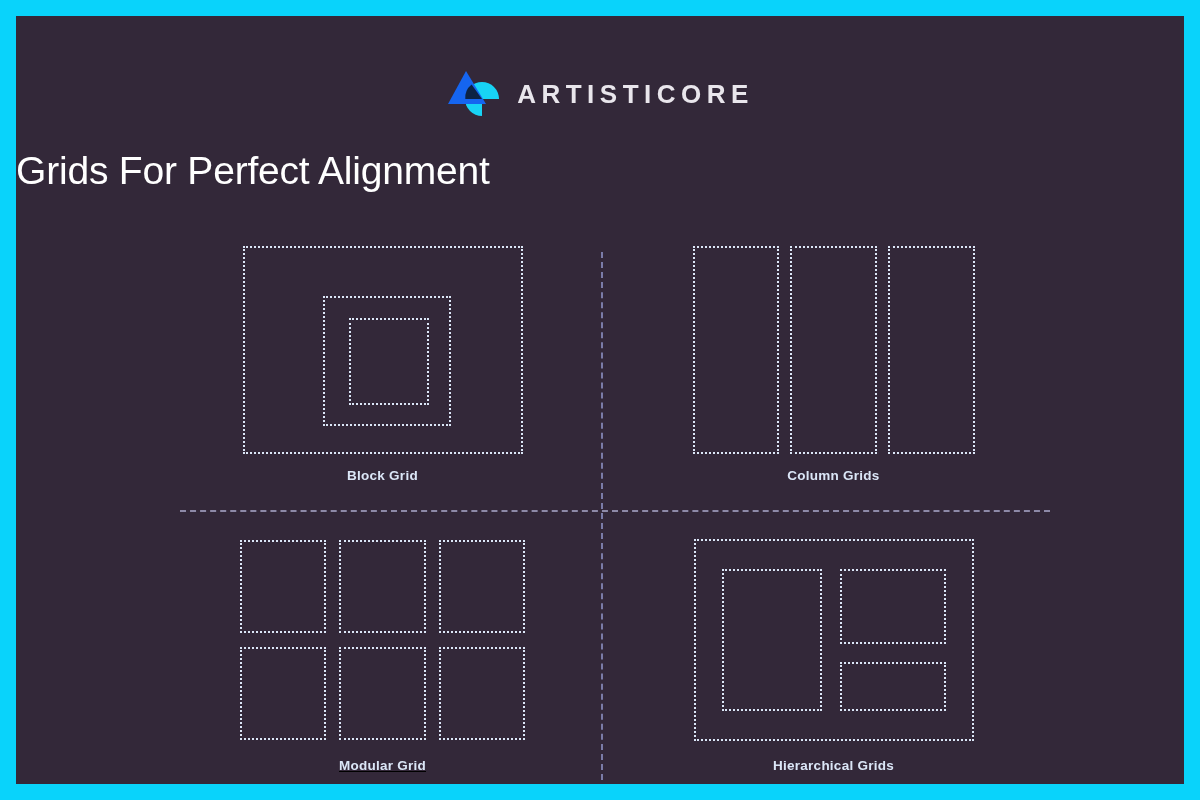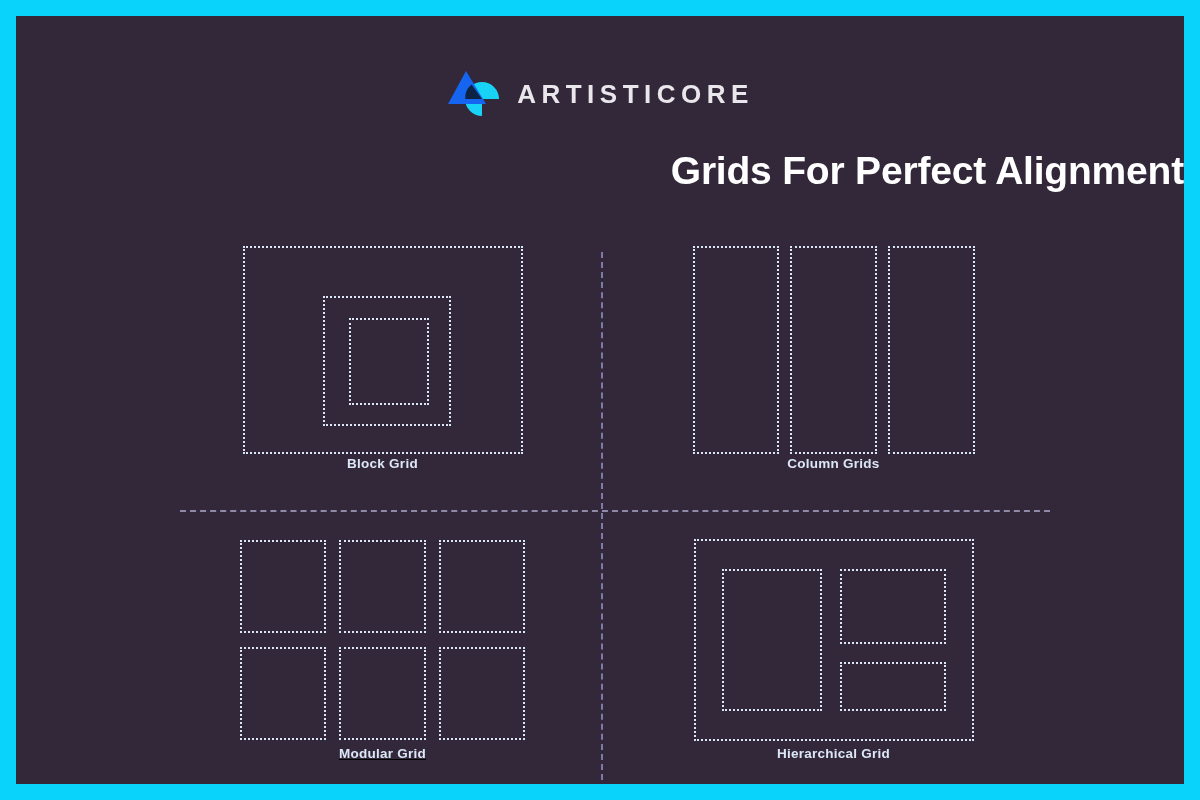--- a/index.html
+++ b/index.html
@@ -51,24 +51,24 @@
     font-size: 26px;
     font-weight: 700;
     letter-spacing: 5.5px;
   }
 
   .poster-title {
     position: absolute;
     top: 133px;
     left: 0;
     width: 100%;
-    text-align: right;
+    text-align: left;
     color: #ffffff;
     font-size: 39px;
-    font-weight: 700;
+    font-weight: 400;
     letter-spacing: -0.2px;
   }
 
   
   .quadrants {
     position: absolute;
     left: 148px;
     top: 228px;
     width: 888px;
     height: 540px;
@@ -108,20 +108,21 @@
 
   .quad-figure {
     position: relative;
     height: 212px;
     display: flex;
     align-items: center;
     justify-content: center;
   }
 
   .quad-label {
+    margin-top: 12px;
     color: #dbe6f7;
     font-size: 13.5px;
     font-weight: 700;
     letter-spacing: 0.25px;
     text-align: center;
   }
 
   
   .dot {
     border: 2.5px dotted #dbe6f7;
@@ -258,18 +259,18 @@
       <div class="quad br">
         <div class="quad-figure">
           <div class="hier-outer dot">
             <div class="hier-left dot"></div>
             <div class="hier-right">
               <div class="hier-r-top dot"></div>
               <div class="hier-r-bot dot"></div>
             </div>
           </div>
         </div>
-        <div class="quad-label">Hierarchical Grid</div>
+        <div class="quad-label">Hierarchical Grids</div>
       </div>
 
     </div>
   </div>
 </div>
 
 </body></html>

